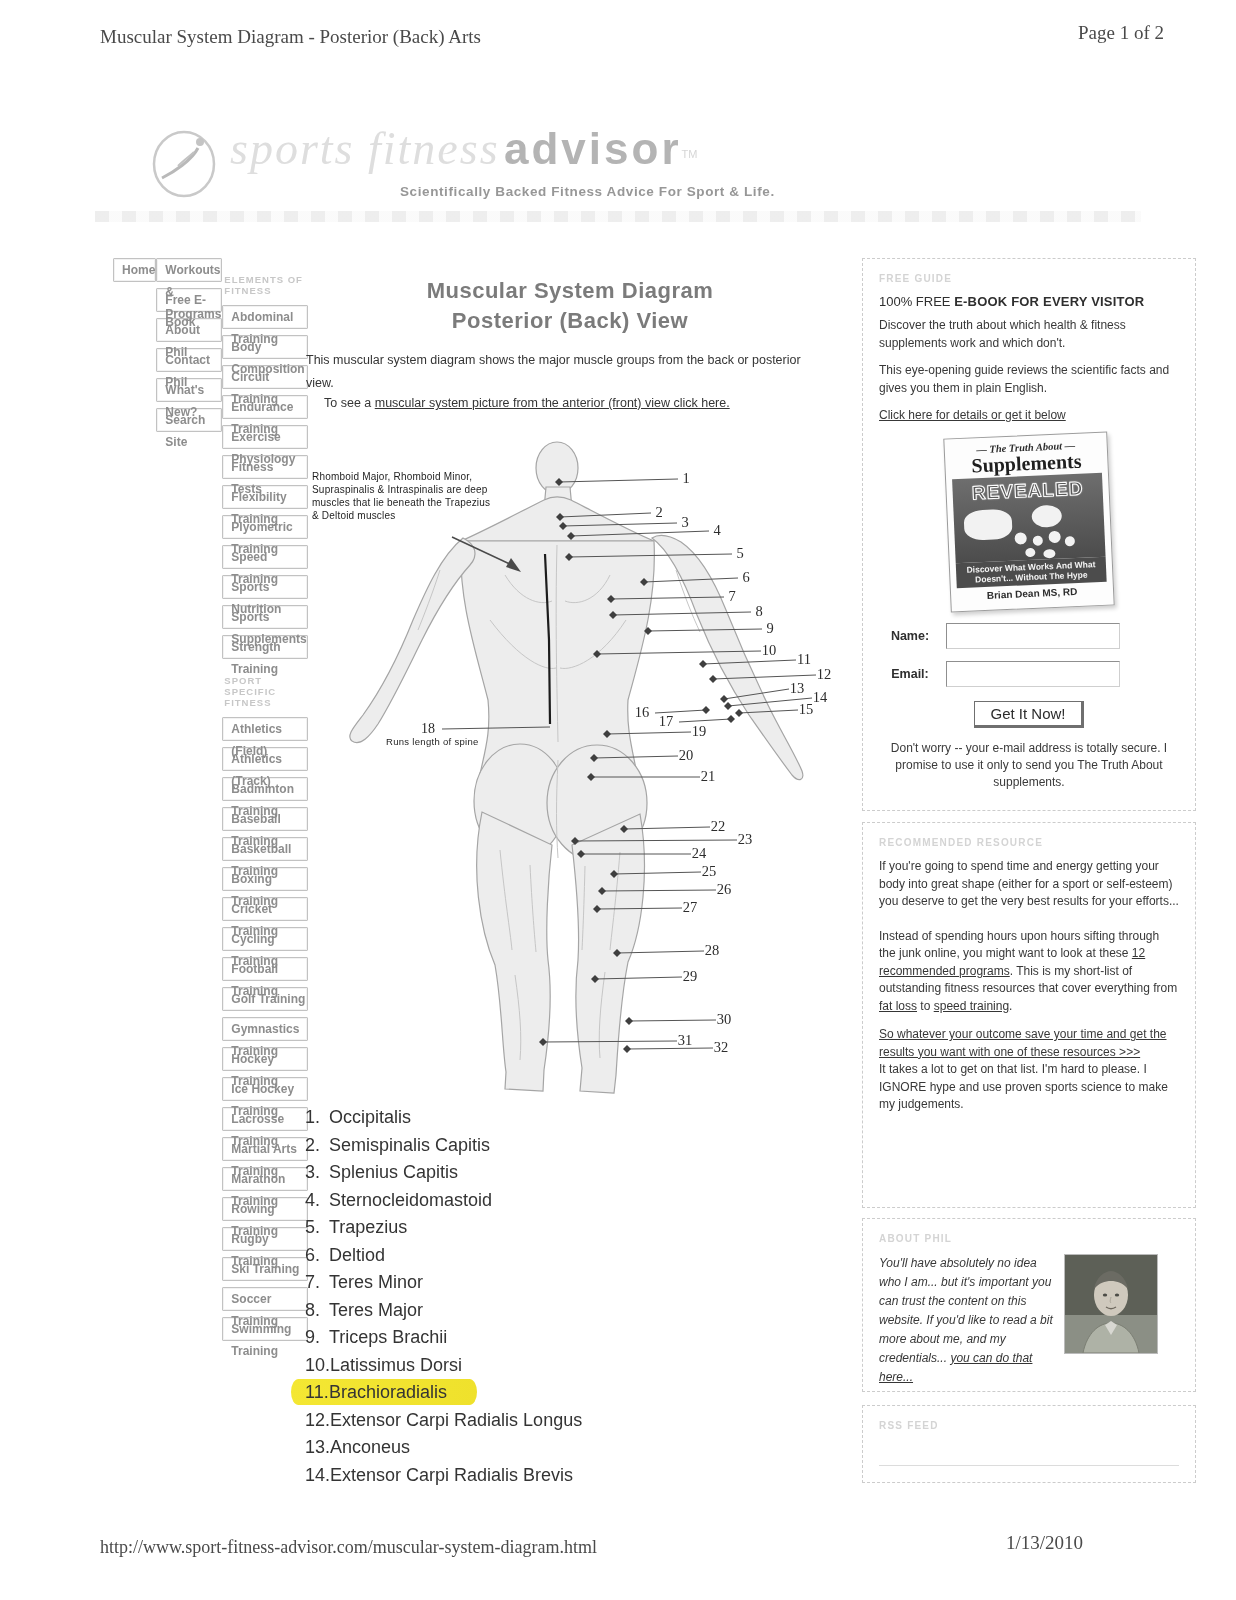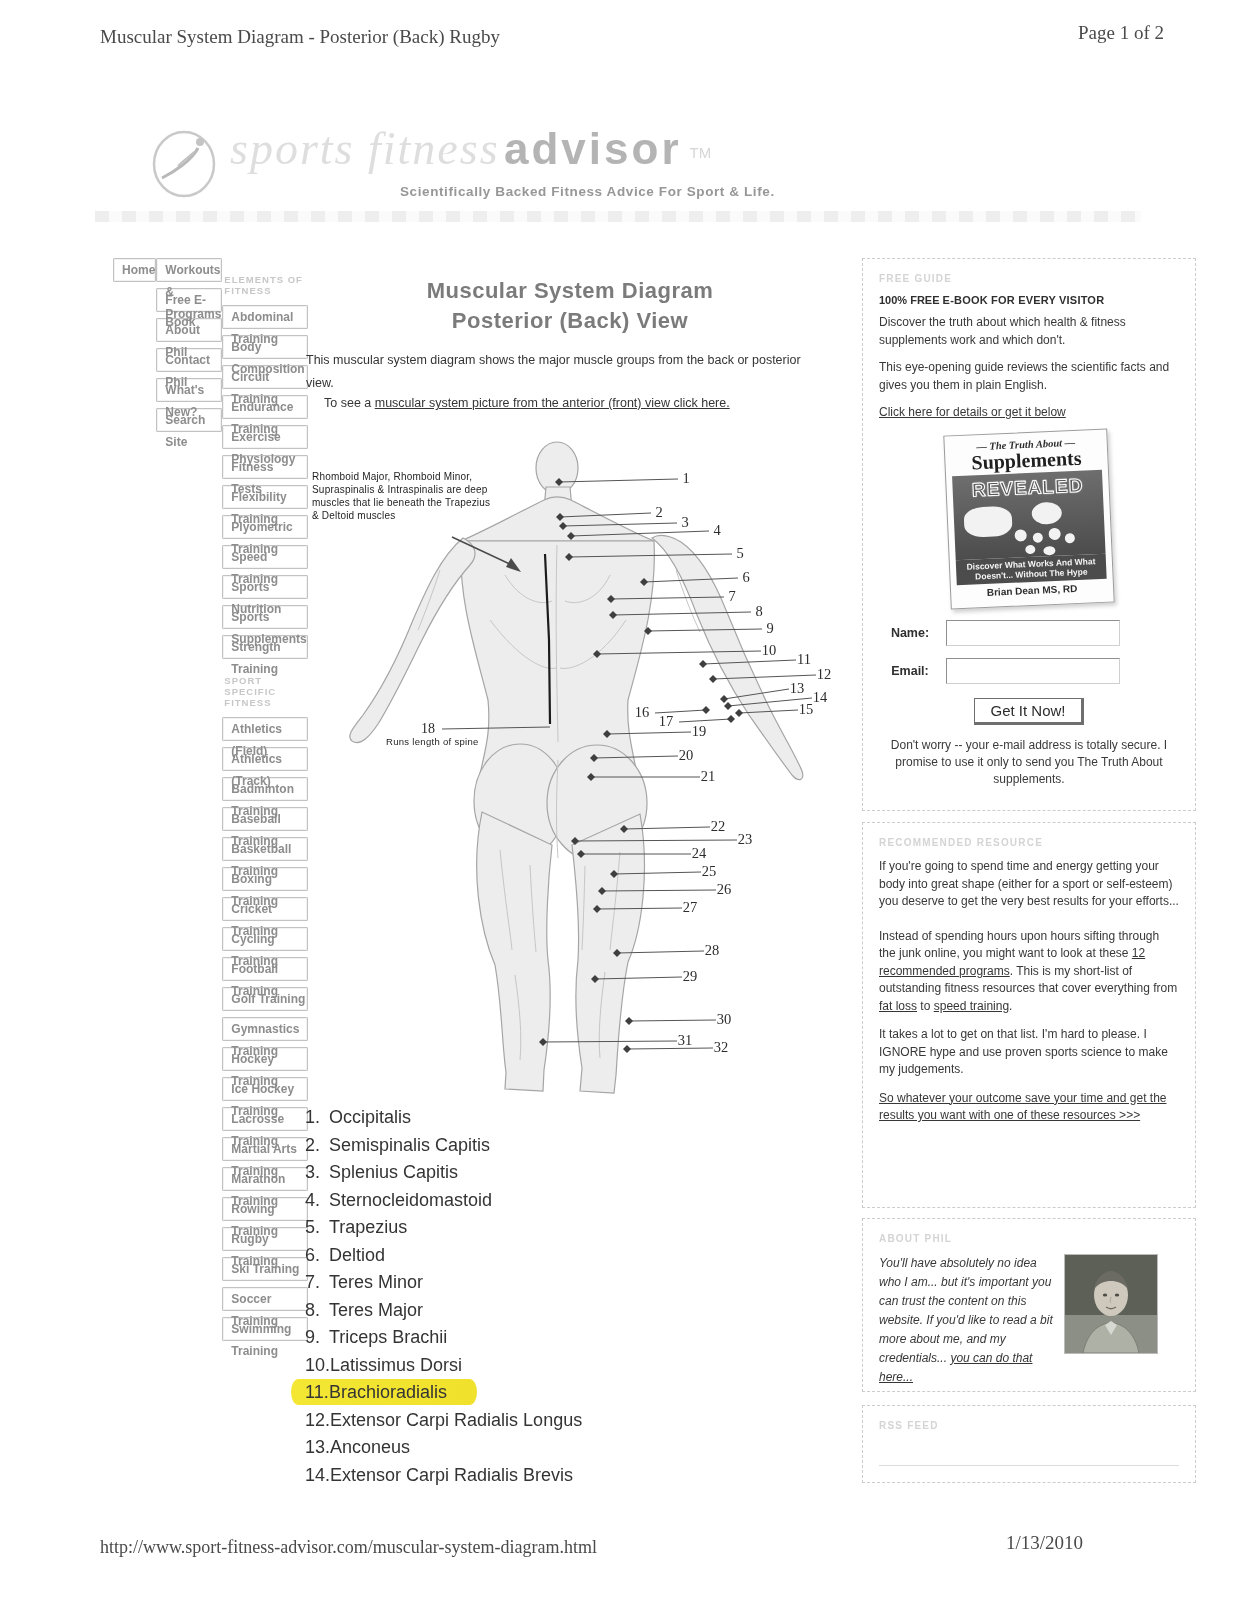--- a/index.html
+++ b/index.html
@@ -4,21 +4,21 @@
 <style>
   html,body{margin:0;padding:0;background:#e9e9e9;}
   .page{position:relative;width:1236px;height:1600px;background:#ffffff;overflow:hidden;
         font-family:"Liberation Sans",sans-serif;color:#3d3d3d;}
   .abs{position:absolute;}
   
   .printtxt{font-family:"Liberation Serif",serif;color:#4a4a4a;font-size:19px;}
   
   .brand-light{font-family:"Liberation Serif",serif;font-style:italic;font-size:46px;color:#dedede;letter-spacing:2px;}
   .brand-bold{font-family:"Liberation Sans",sans-serif;font-weight:bold;font-size:44px;color:#b4b4b4;letter-spacing:3px;}
-  .brand-tm{font-size:15px;color:#d6d6d6;vertical-align:super;margin-left:8px;}
+  .brand-tm{font-size:11px;color:#d6d6d6;vertical-align:super;}
   .tagline{font-size:13.5px;font-weight:bold;color:#979797;letter-spacing:.6px;}
   .stripeband{height:11px;background:repeating-linear-gradient(90deg,#ececec 0 14px,#fafafa 14px 27px);opacity:.9;}
   
   .sidebar{width:167px;display:flex;flex-direction:row;}
   .navbtn{height:22px;border:1px solid #c2c2c2;border-radius:1px;margin-bottom:6px;
           font-size:12px;font-weight:bold;color:#8d8d8d;line-height:22px;padding-left:8px;
           background:#fff;cursor:pointer;box-shadow:0 0 0 1px #f2f2f2 inset;}
   .navheading{font-size:9.5px;font-weight:bold;color:#c7c7c7;letter-spacing:1px;margin:16px 0 9px 2px;}
   .homegap{height:22px;}
   
@@ -30,21 +30,21 @@
   .spinenote{font-size:9.5px;color:#1e1e1e;letter-spacing:.3px;}
   .musclelist{font-size:18px;color:#343434;}
   .mi{height:27.5px;line-height:27.5px;white-space:nowrap;}
   .mnum{display:inline-block;min-width:24px;}
   .hlwrap{background:linear-gradient(100deg,#f4e733 0%,#efe12c 100%);border-radius:9px/60%;
           padding:3px 30px 3px 14px;margin-left:-14px;}
   
   .rbox{border:1px dashed #cccccc;background:#fff;padding:14px 16px;box-sizing:border-box;}
   .rlabel{font-size:10px;font-weight:bold;color:#d4d4d4;letter-spacing:1.2px;margin-bottom:10px;}
   .rtext{font-size:12px;color:#383838;line-height:17.5px;}
-  .headline{font-size:11px;color:#2f2f2f;margin-bottom:8px;font-weight:bold;}
+  .headline{font-size:13px;color:#2f2f2f;margin-bottom:8px;}
   .headline b{letter-spacing:.2px;}
   .rtitle{font-size:17.5px;font-weight:bold;color:#2e2e2e;text-align:center;line-height:23px;margin:6px 0 10px 0;}
   
   .book{width:162px;height:172px;margin:10px auto 14px auto;transform:rotate(-2.5deg);
         background:#fdfdfd;border:1px solid #9b9b9b;box-shadow:2px 3px 4px #cfcfcf;text-align:center;overflow:hidden;}
   .book-top{font-family:"Liberation Serif",serif;font-weight:bold;font-style:italic;font-size:10.5px;color:#2c2c2c;margin-top:6px;}
   .book-title{font-family:"Liberation Serif",serif;font-weight:bold;font-size:20px;color:#1f1f1f;line-height:20px;}
   .book-mid{position:relative;height:84px;background:linear-gradient(#6e6e6e,#4c4c4c);margin:3px 6px 0 6px;}
   .book-rev{font-size:19px;font-weight:bold;letter-spacing:1px;color:#5a5a5a;
             -webkit-text-stroke:1px #ffffff;text-shadow:0 0 2px #fff;padding-top:4px;display:block;}
@@ -63,21 +63,21 @@
   .aboutflex{display:flex;gap:10px;font-style:italic;}
   .aboutphoto{width:92px;height:98px;border:1px solid #bbb;flex:none;}
   
   text.callout{font-family:"Liberation Serif",serif;font-size:14.5px;fill:#2d2d2d;}
 </style>
 </head>
 <body>
 
 <div class="page">
 
-  <div class="abs printtxt" style="left:100px;top:26px;">Muscular System Diagram - Posterior (Back) Rugby</div>
+  <div class="abs printtxt" style="left:100px;top:26px;">Muscular System Diagram - Posterior (Back) Arts</div>
   <div class="abs printtxt" style="left:1078px;top:22px;">Page 1 of 2</div>
 
   <div class="abs" style="left:148px;top:122px;width:720px;height:85px;">
     <svg class="abs" style="left:0;top:4px;" width="72" height="72" viewBox="0 0 72 72">
       <ellipse cx="36" cy="38" rx="30" ry="32" fill="none" stroke="#c9c9c9" stroke-width="2.5"></ellipse>
       <path d="M14,52 C26,46 44,34 50,22" fill="none" stroke="#b9b9b9" stroke-width="3"></path>
       <circle cx="52" cy="16" r="4" fill="#c4c4c4"></circle>
       <path d="M30,40 C36,34 42,30 46,26" fill="none" stroke="#c2c2c2" stroke-width="2"></path>
     </svg>
     <div class="abs" style="left:82px;top:0px;white-space:nowrap;">
@@ -349,22 +349,22 @@
     <button class="getbtn">Get It Now!</button>
     <div class="disclaimer">Don't worry -- your e-mail address is totally secure. I promise to use it only to send you The Truth About supplements.</div>
   </div>
 
   <div class="abs rbox" style="left:862px;top:822px;width:334px;height:386px;">
     <div class="rlabel">RECOMMENDED RESOURCE</div>
     <div class="rtext" style="margin-bottom:17px;">If you're going to spend time and energy getting your body into great shape (either for a sport or self-esteem) you deserve to get the very best results for your efforts...</div>
     <div class="rtext" style="margin-bottom:11px;">
       <span>Instead of spending hours upon hours sifting through the junk online, you might want to look at these </span><span class="u">12 recommended programs</span><span>. This is my short-list of outstanding fitness resources that cover everything from </span><span class="u">fat loss</span><span> to </span><span class="u">speed training</span><span>.</span>
     </div>
+    <div class="rtext u">So whatever your outcome save your time and get the results you want with one of these resources &gt;&gt;&gt;</div>
     <div class="rtext" style="margin-bottom:11px;">It takes a lot to get on that list. I'm hard to please. I IGNORE hype and use proven sports science to make my judgements.</div>
-    <div class="rtext u">So whatever your outcome save your time and get the results you want with one of these resources &gt;&gt;&gt;</div>
   </div>
 
   <div class="abs rbox" style="left:862px;top:1218px;width:334px;height:174px;">
     <div class="rlabel">ABOUT PHIL</div>
     <div class="aboutflex">
       <div class="rtext" style="width:175px;line-height:19px;">
         <span>You'll have absolutely no idea who I am... but it's important you can trust the content on this website. If you'd like to read a bit more about me, and my credentials... </span><span class="u">you can do that here...</span>
       </div>
       <svg class="aboutphoto" viewBox="0 0 92 98">
         <rect x="0" y="0" width="92" height="98" fill="#5d6057"></rect>

